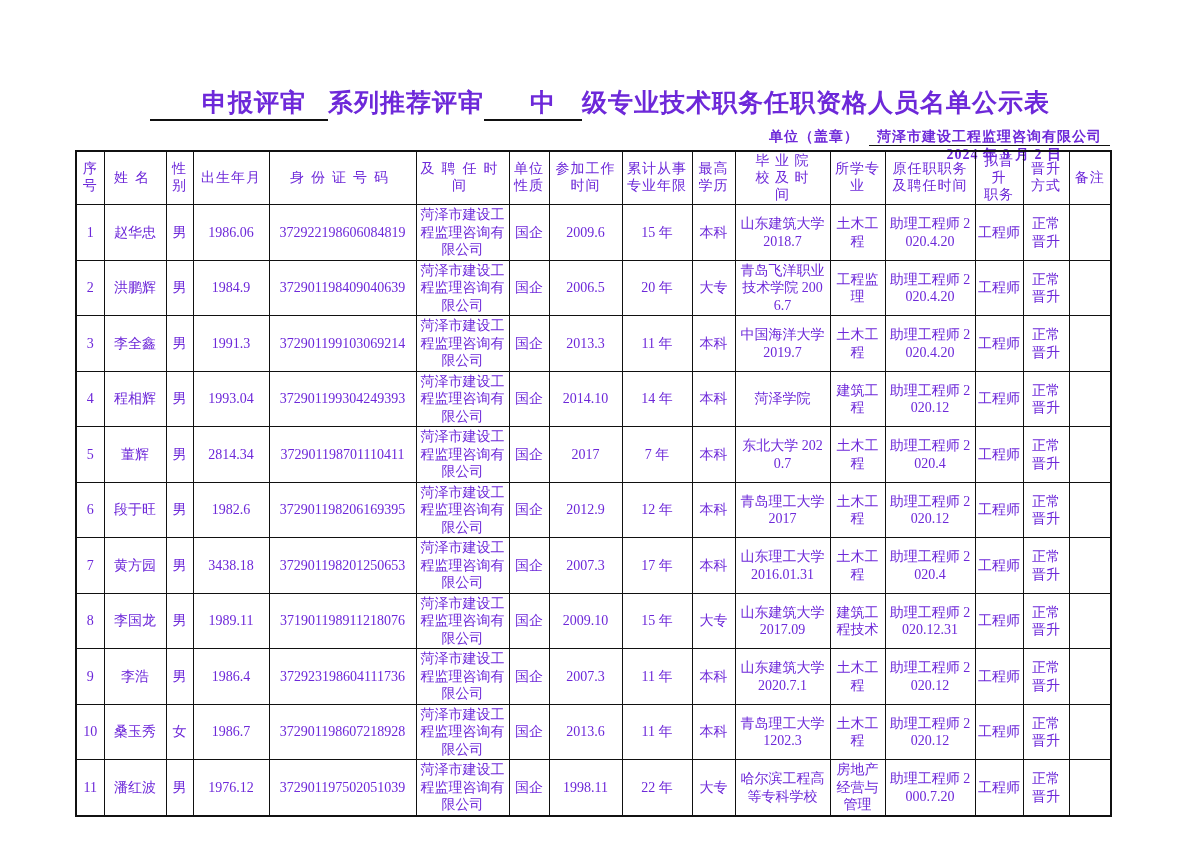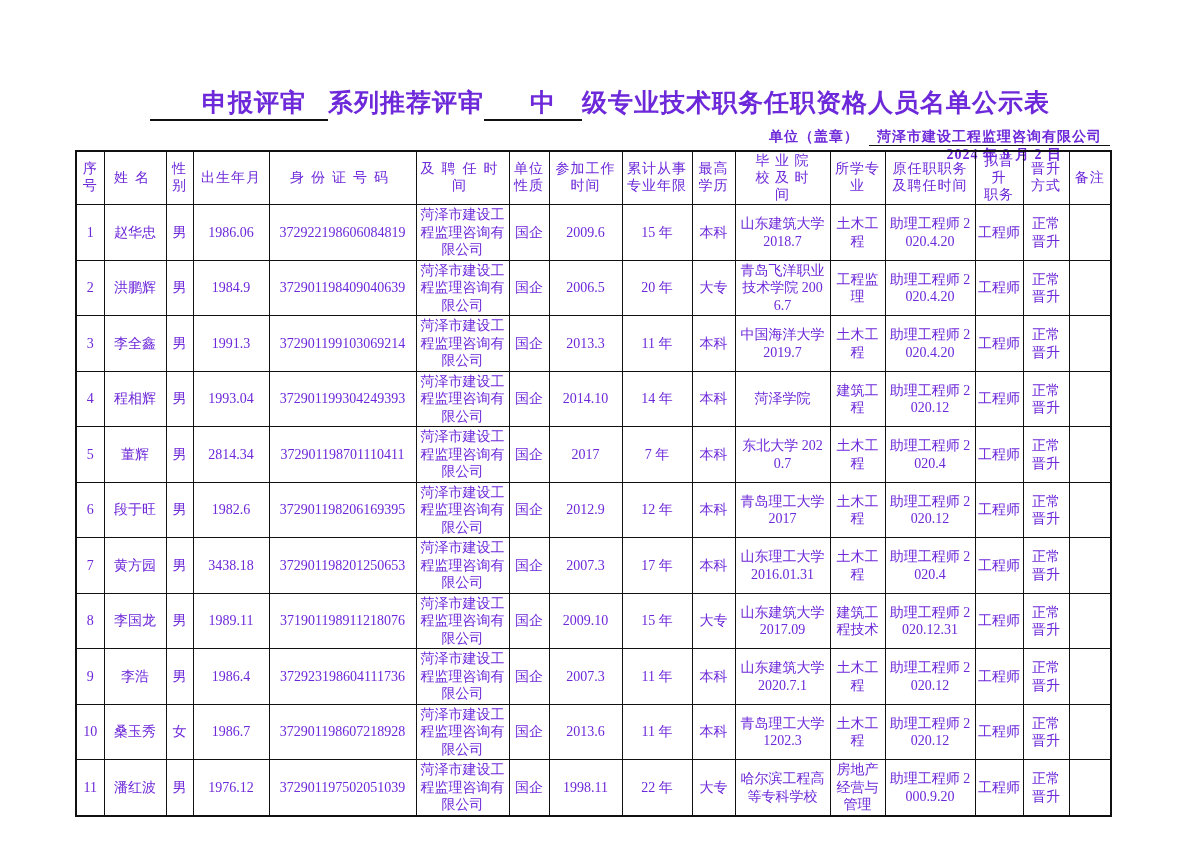--- a/index.html
+++ b/index.html
@@ -301,21 +301,21 @@
           <td>男</td>
           <td class="num">1976.12</td>
           <td class="num">372901197502051039</td>
           <td>菏泽市建设工程监理咨询有限公司</td>
           <td>国企</td>
           <td class="num">1998.11</td>
           <td>22 年</td>
           <td>大专</td>
           <td>哈尔滨工程高等专科学校</td>
           <td>房地产经营与管理</td>
-          <td>助理工程师 2000.9.20</td>
+          <td>助理工程师 2000.7.20</td>
           <td>工程师</td>
           <td>正常晋升</td>
           <td></td>
         </tr>
       </tbody>
   </table>
 
 </div>
 
 </body></html>

